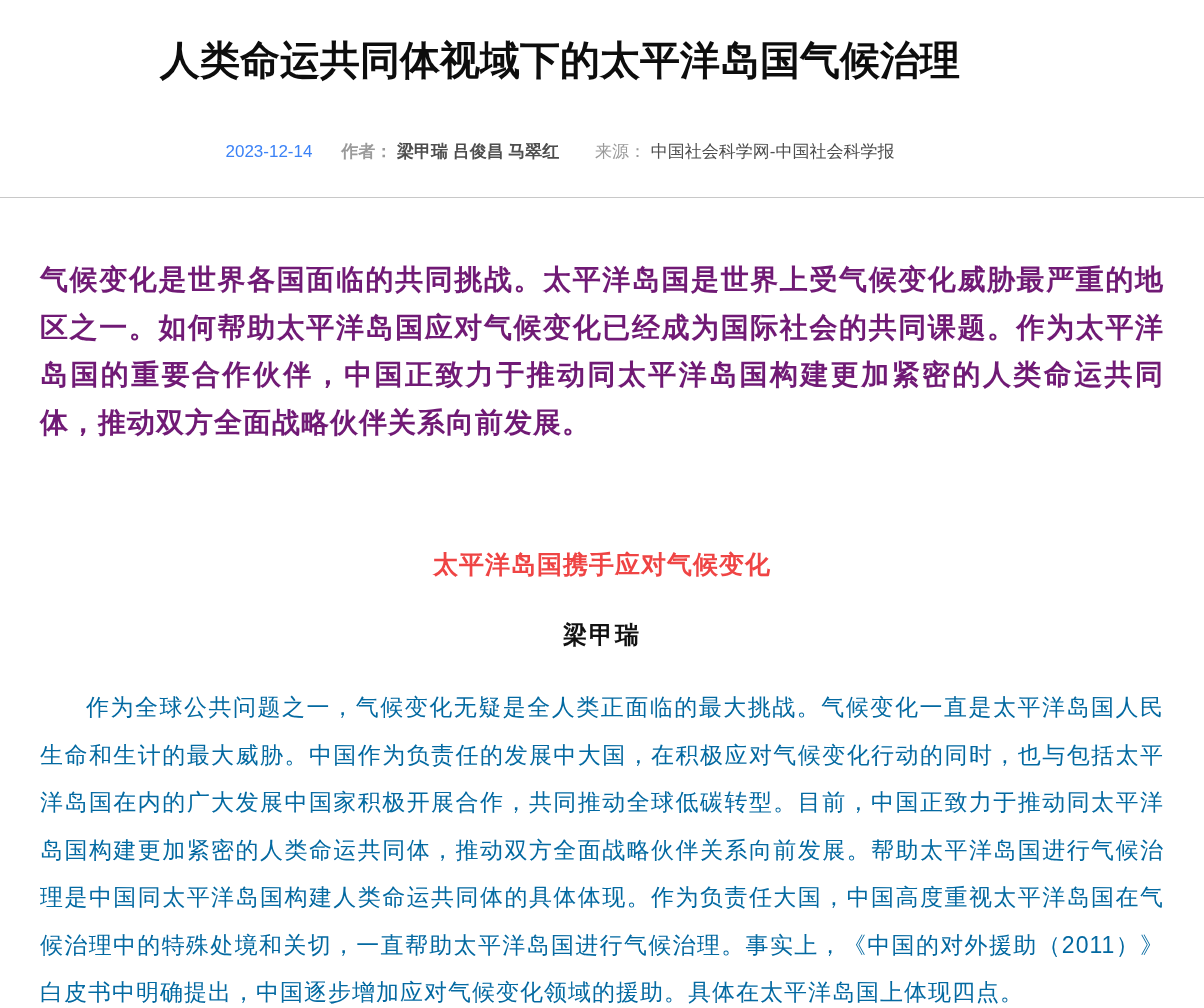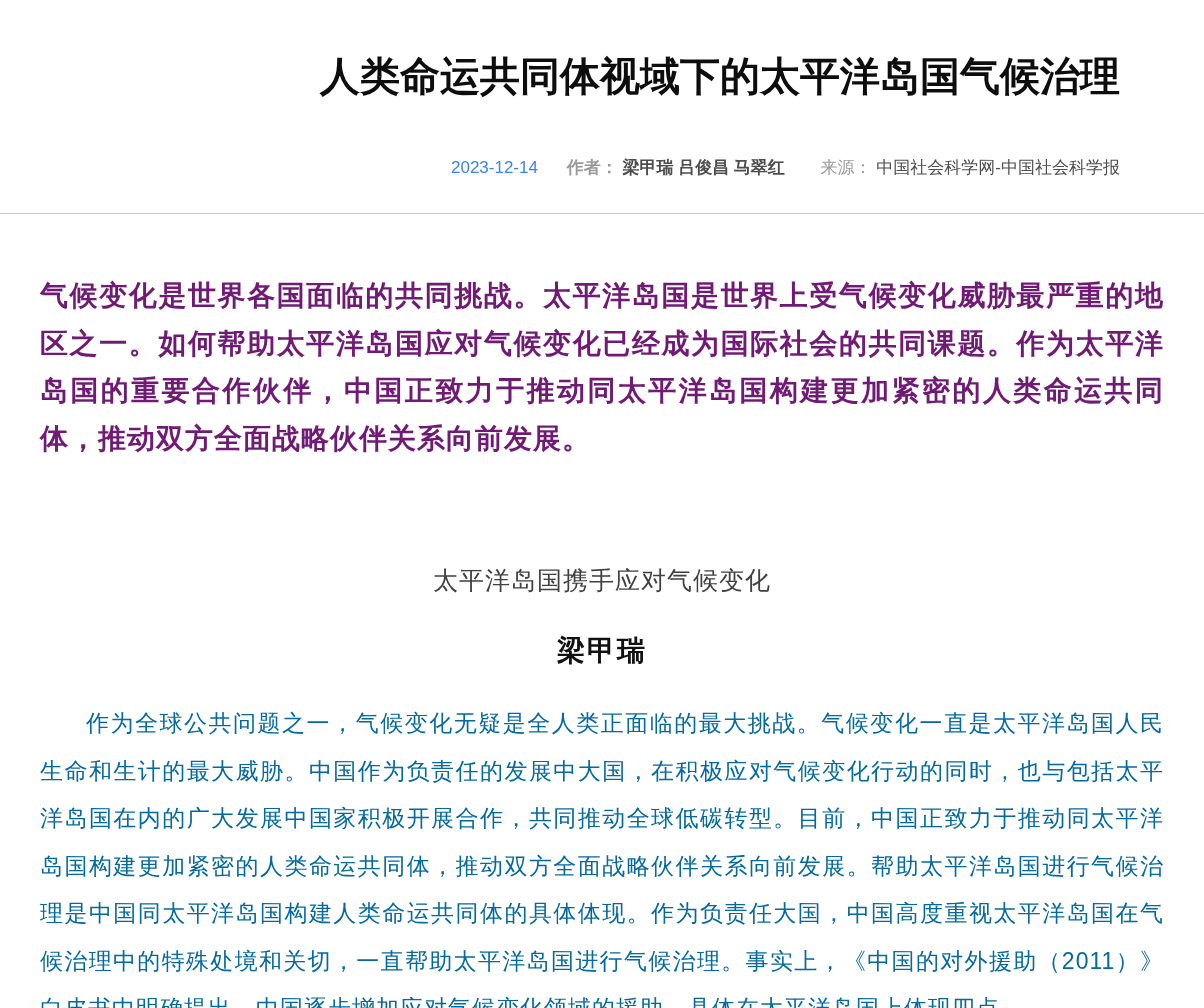--- a/index.html
+++ b/index.html
@@ -11,22 +11,22 @@
     width: 1204px;
     height: 1008px;
     overflow: hidden;
     font-family: "Liberation Sans", "DejaVu Sans", sans-serif;
     -webkit-font-smoothing: antialiased;
   }
 
   
   .header {
     width: 1120px;            
-    padding-top: 52px;
-    text-align: right;
+    padding-top: 36px;
+    text-align: center;
   }
   .page-title {
     margin: 0;
     font-size: 40px;
     line-height: 48px;
     font-weight: 700;
     color: #0d0d0d;
     letter-spacing: 0px;
     font-family: "Liberation Sans", "DejaVu Sans", sans-serif;
   }
@@ -63,28 +63,28 @@
     font-weight: 700;
     text-align: justify;
   }
 
   
   .article-subtitle {
     margin: 102px 0 0 0;
     text-align: center;
     font-size: 25px;
     line-height: 32px;
-    font-weight: 400;
-    color: #404040;
+    font-weight: 700;
+    color: #ef4444;
     letter-spacing: 1px;
   }
   .article-author {
     margin: 40px 0 0 0;
     text-align: center;
-    font-size: 28px;
+    font-size: 24px;
     line-height: 30px;
     font-weight: 700;
     color: #111111;
     letter-spacing: 2px;
   }
 
   
   .article-paragraph {
     margin: 34px 40px 0 40px;
     font-size: 23px;

